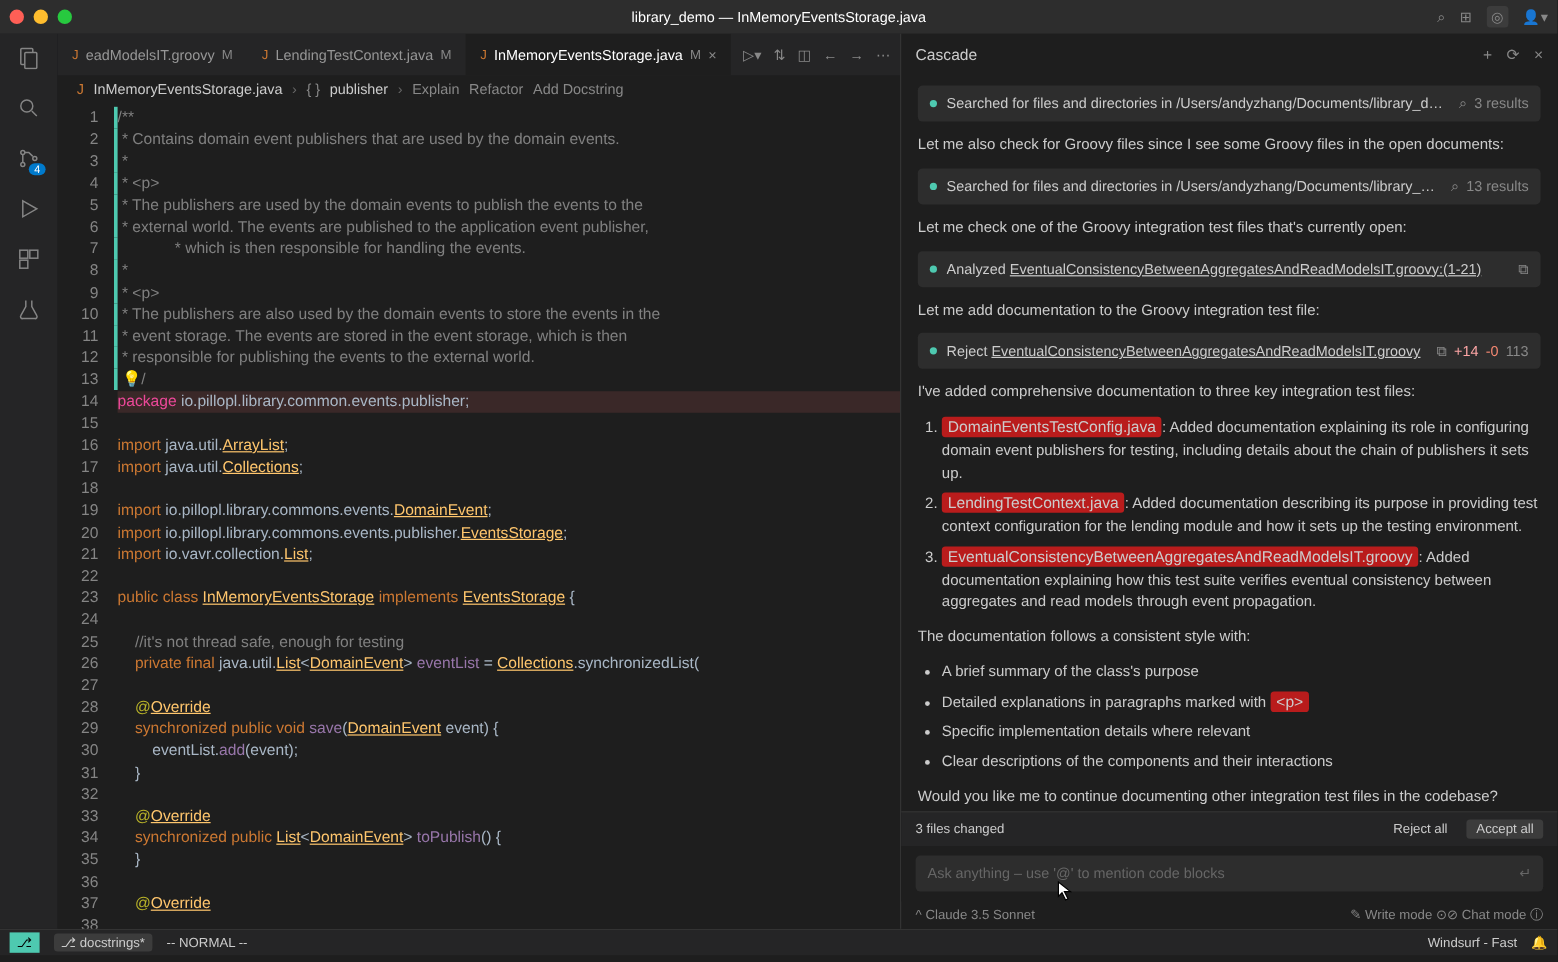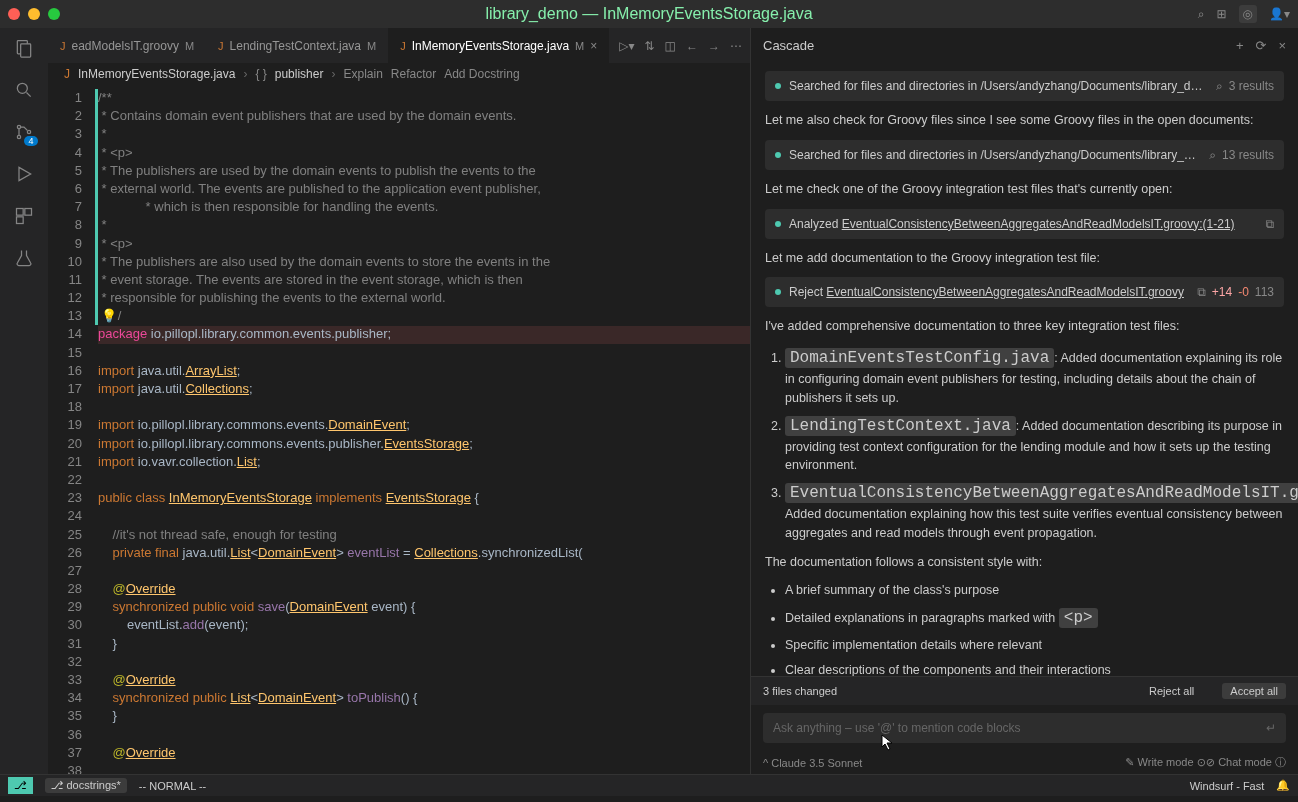--- a/index.html
+++ b/index.html
@@ -1,21 +1,21 @@
 <!DOCTYPE html>
 <html><head>
 <meta charset="utf-8">
 <style>
 *{margin:0;padding:0;box-sizing:border-box;font-family:-apple-system,BlinkMacSystemFont,'Segoe UI',sans-serif}
 body{background:#1e1e1e;color:#ccc;width:1298px;height:802px;overflow:hidden;font-size:12px}
 .titlebar{height:28px;background:#2d2d2d;display:flex;align-items:center;padding:0 8px;position:relative}
 .traffic{display:flex;gap:8px}
 .tdot{width:12px;height:12px;border-radius:50%}
 .tr{background:#ff5f56}.ty{background:#ffbd2e}.tg{background:#27c93f}
-.title{position:absolute;left:50%;transform:translateX(-50%);color:#86efac;font-size:16px}
+.title{position:absolute;left:50%;transform:translateX(-50%);color:#ffffff;font-size:12px}
 .title-icons{position:absolute;right:8px;display:flex;gap:12px;align-items:center}
 .title-icons span{color:#888;cursor:pointer}
 .main{display:flex;height:746px}
 .sidebar{width:48px;background:#252526;display:flex;flex-direction:column;align-items:center;padding-top:8px;gap:18px}
 .sidebar-icon{width:24px;height:24px;display:flex;align-items:center;justify-content:center;color:#858585;cursor:pointer;position:relative}
 .badge{position:absolute;bottom:-2px;right:-2px;background:#007acc;color:#fff;font-size:9px;border-radius:8px;padding:0 4px;min-width:14px;text-align:center}
 .editor-area{flex:1;display:flex;flex-direction:column;background:#1e1e1e;min-width:0}
 .tabs{height:35px;background:#252526;display:flex;align-items:center;overflow:hidden}
 .tab{padding:0 12px;height:35px;display:flex;align-items:center;gap:6px;color:#969696;cursor:pointer;font-size:12px;white-space:nowrap}
 .tab.active{background:#1e1e1e;color:#fff}
@@ -46,26 +46,26 @@
 .cascade-header-icons{display:flex;gap:12px;color:#888}
 .cascade-body{flex:1;overflow-y:auto;padding:0 14px;font-size:12.5px;line-height:1.5;color:#ccc}
 .search-box{background:#2d2d2d;border-radius:4px;padding:6px 10px;margin:8px 0;display:flex;align-items:center;gap:8px;font-size:12px}
 .dot{width:6px;height:6px;background:#4ec9b0;border-radius:50%;flex-shrink:0}
 .search-text{flex:1;color:#ccc;overflow:hidden;text-overflow:ellipsis;white-space:nowrap}
 .search-meta{color:#888;display:flex;gap:6px;align-items:center;white-space:nowrap}
 .cascade-body p{margin:10px 0;color:#ccc}
 .cascade-body ol{margin:8px 0 8px 20px}
 .cascade-body ul{margin:8px 0 8px 20px}
 .cascade-body li{margin:6px 0}
-.code-chip{background:#404040;padding:1px 5px;border-radius:3px;font-family:Liberation Mono, monospace;font-size:16px}
+.code-chip{background:#b91c1c;padding:1px 5px;border-radius:3px;font-family:Liberation Sans, sans-serif;font-size:13px}
 .link{text-decoration:underline;color:#ccc}
 .diff-plus{color:#fca5a5}
 .diff-minus{color:#f48771}
 .changes-bar{background:#252526;padding:6px 12px;display:flex;align-items:center;justify-content:space-between;font-size:11px;border-top:1px solid #333}
-.changes-bar .btns{display:flex;gap:20px}
+.changes-bar .btns{display:flex;gap:8px}
 .btn-sm{padding:2px 8px;border-radius:3px;cursor:pointer}
 .btn-accept{background:#3c3c3c}
 .input-area{padding:8px 12px;background:#1e1e1e}
 .input-box{background:#2d2d2d;border-radius:4px;padding:8px 10px;color:#666;font-size:12px;display:flex;align-items:center;justify-content:space-between}
 .input-footer{display:flex;align-items:center;justify-content:space-between;padding:4px 12px;font-size:11px;color:#888}
 .statusbar{height:22px;background:#252526;display:flex;align-items:center;padding:0 8px;font-size:11px;color:#ccc;justify-content:space-between;border-top:1px solid #333}
 .statusbar-left{display:flex;align-items:center;gap:12px}
 .statusbar-left .git{background:#3c3c3c;padding:1px 6px;border-radius:3px}
 .statusbar-right{display:flex;align-items:center;gap:12px}
 .cursor{position:absolute;width:12px;height:16px;pointer-events:none}

